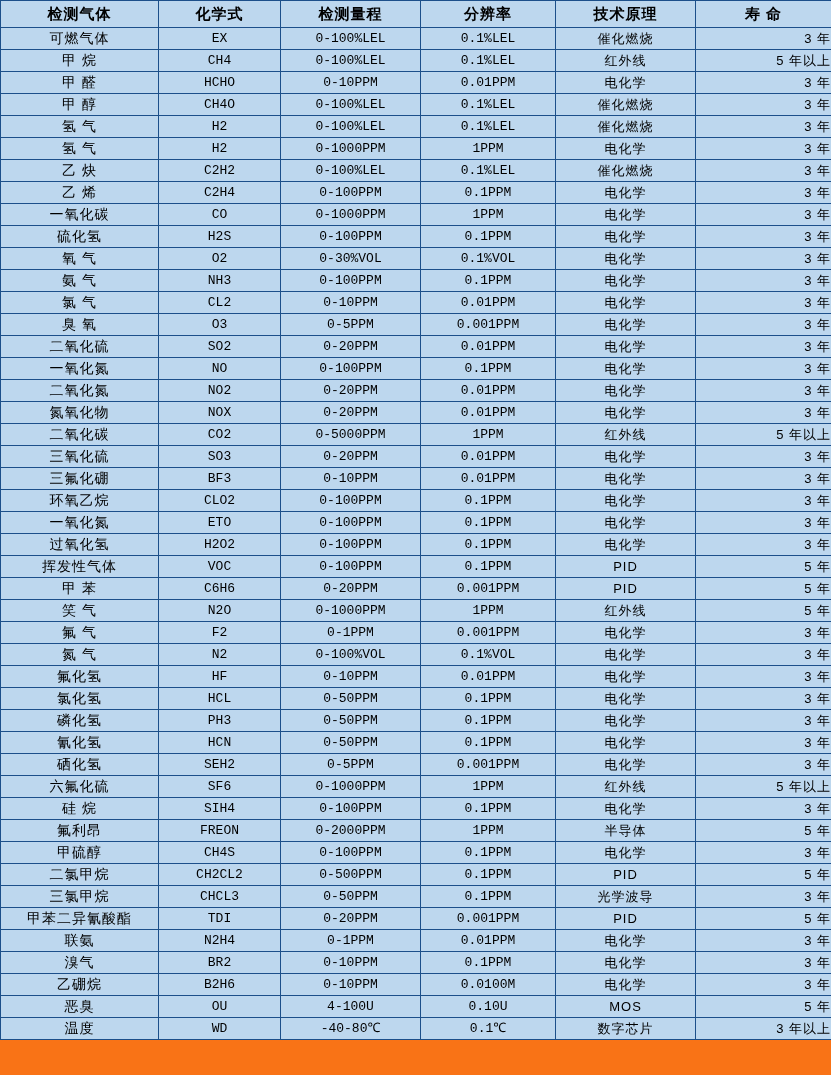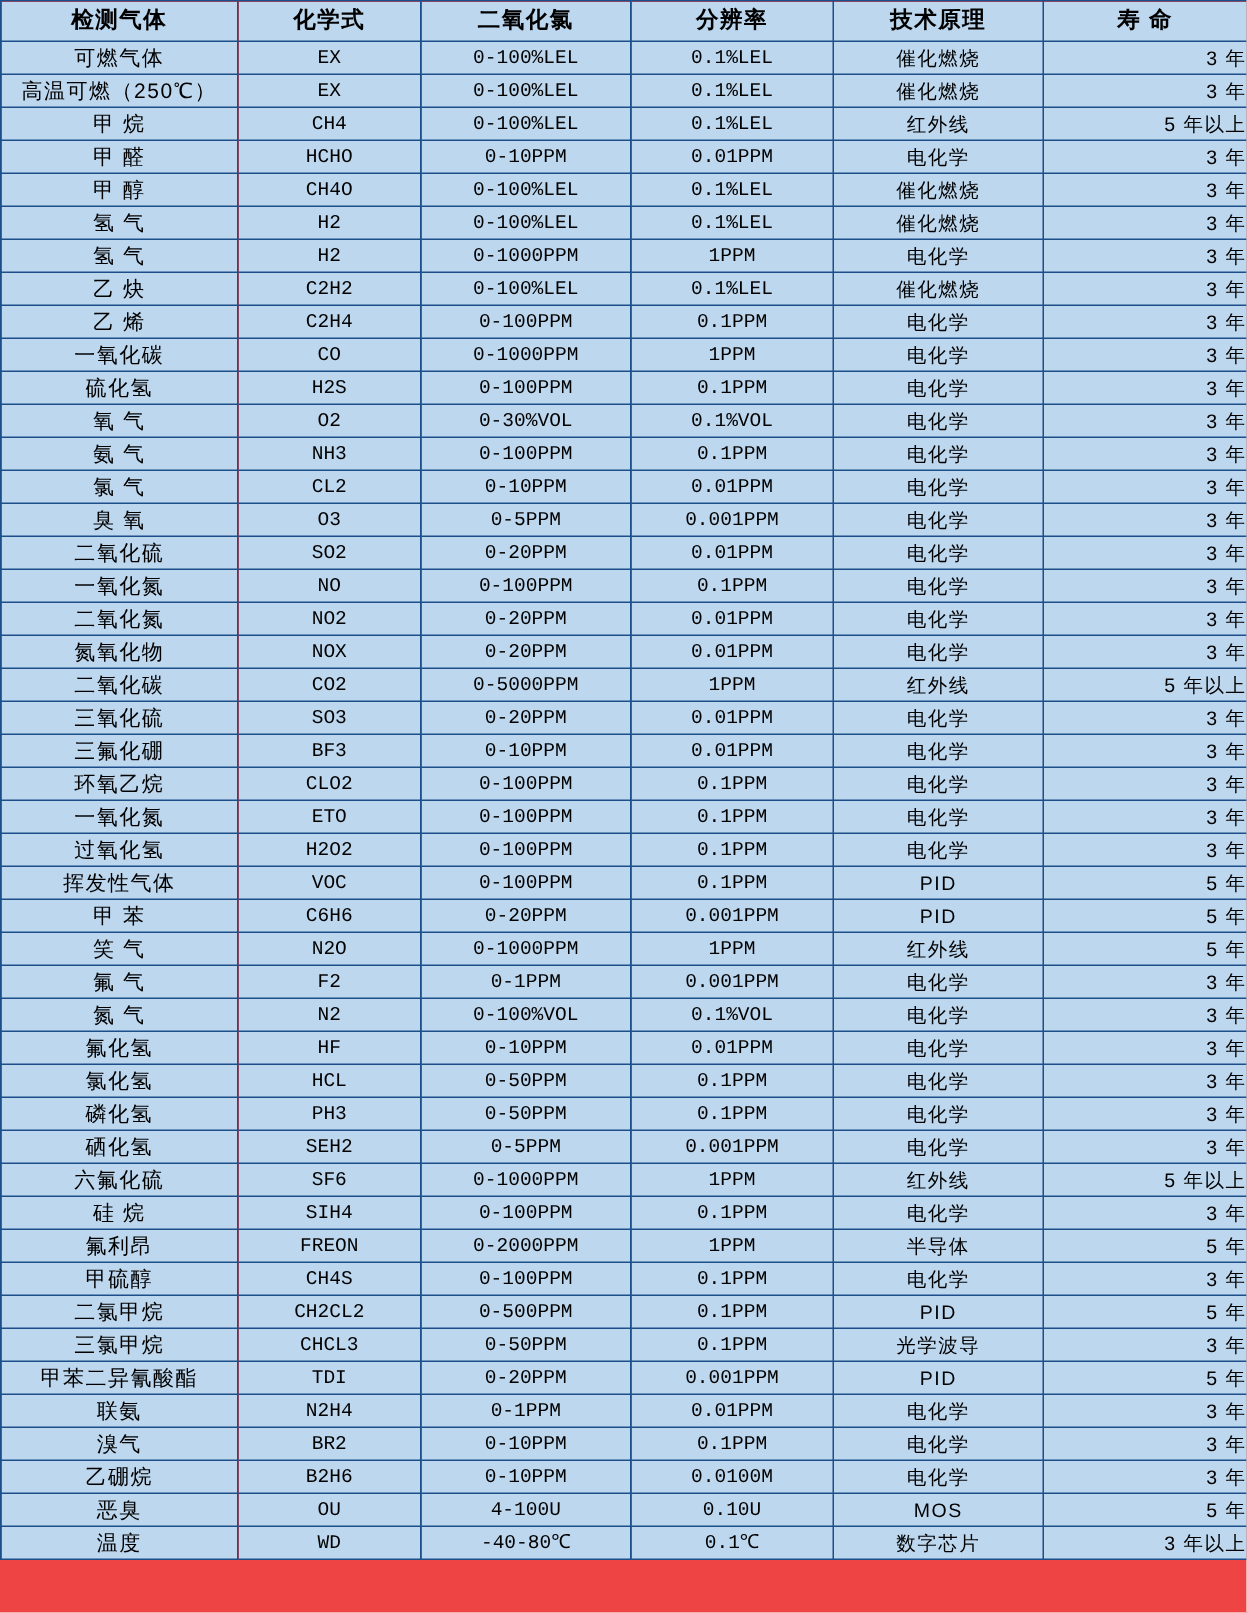--- a/index.html
+++ b/index.html
@@ -7,21 +7,21 @@
     padding: 0;
     background: #ffffff;
   }
   body {
     font-family: "Liberation Sans", sans-serif;
   }
   .sheet {
     width: 831px;
     height: 1075px;
     box-sizing: border-box;
-    background: #ef4444;
+    background: #f97316;
     overflow: hidden;
   }
   table.gas-table {
     border-collapse: collapse;
     width: 831px;
     table-layout: fixed;
   }
   table.gas-table col.c0 { width: 158px; }
   table.gas-table col.c1 { width: 122px; }
   table.gas-table col.c2 { width: 140px; }
@@ -81,44 +81,36 @@
         <col class="c1">
         <col class="c2">
         <col class="c3">
         <col class="c4">
         <col class="c5">
     </colgroup>
     <thead>
       <tr>
         <th>检测气体</th>
         <th>化学式</th>
-        <th>二氧化氯</th>
+        <th>检测量程</th>
         <th>分辨率</th>
         <th>技术原理</th>
         <th>寿 命</th>
       </tr>
     </thead>
     <tbody id="table-body">
         <tr>
           <td class="name">可燃气体</td>
           <td class="formula">EX</td>
           <td class="range">0-100%LEL</td>
           <td class="resolution">0.1%LEL</td>
           <td class="principle">催化燃烧</td>
           <td class="life">3 年</td>
         </tr>
         <tr>
-          <td class="name">高温可燃（250℃）</td>
-          <td class="formula">EX</td>
-          <td class="range">0-100%LEL</td>
-          <td class="resolution">0.1%LEL</td>
-          <td class="principle">催化燃烧</td>
-          <td class="life">3 年</td>
-        </tr>
-        <tr>
           <td class="name">甲 烷</td>
           <td class="formula">CH4</td>
           <td class="range">0-100%LEL</td>
           <td class="resolution">0.1%LEL</td>
           <td class="principle">红外线</td>
           <td class="life">5 年以上</td>
         </tr>
         <tr>
           <td class="name">甲 醛</td>
           <td class="formula">HCHO</td>
@@ -353,20 +345,28 @@
         </tr>
         <tr>
           <td class="name">磷化氢</td>
           <td class="formula">PH3</td>
           <td class="range">0-50PPM</td>
           <td class="resolution">0.1PPM</td>
           <td class="principle">电化学</td>
           <td class="life">3 年</td>
         </tr>
         <tr>
+          <td class="name">氰化氢</td>
+          <td class="formula">HCN</td>
+          <td class="range">0-50PPM</td>
+          <td class="resolution">0.1PPM</td>
+          <td class="principle">电化学</td>
+          <td class="life">3 年</td>
+        </tr>
+        <tr>
           <td class="name">硒化氢</td>
           <td class="formula">SEH2</td>
           <td class="range">0-5PPM</td>
           <td class="resolution">0.001PPM</td>
           <td class="principle">电化学</td>
           <td class="life">3 年</td>
         </tr>
         <tr>
           <td class="name">六氟化硫</td>
           <td class="formula">SF6</td>

